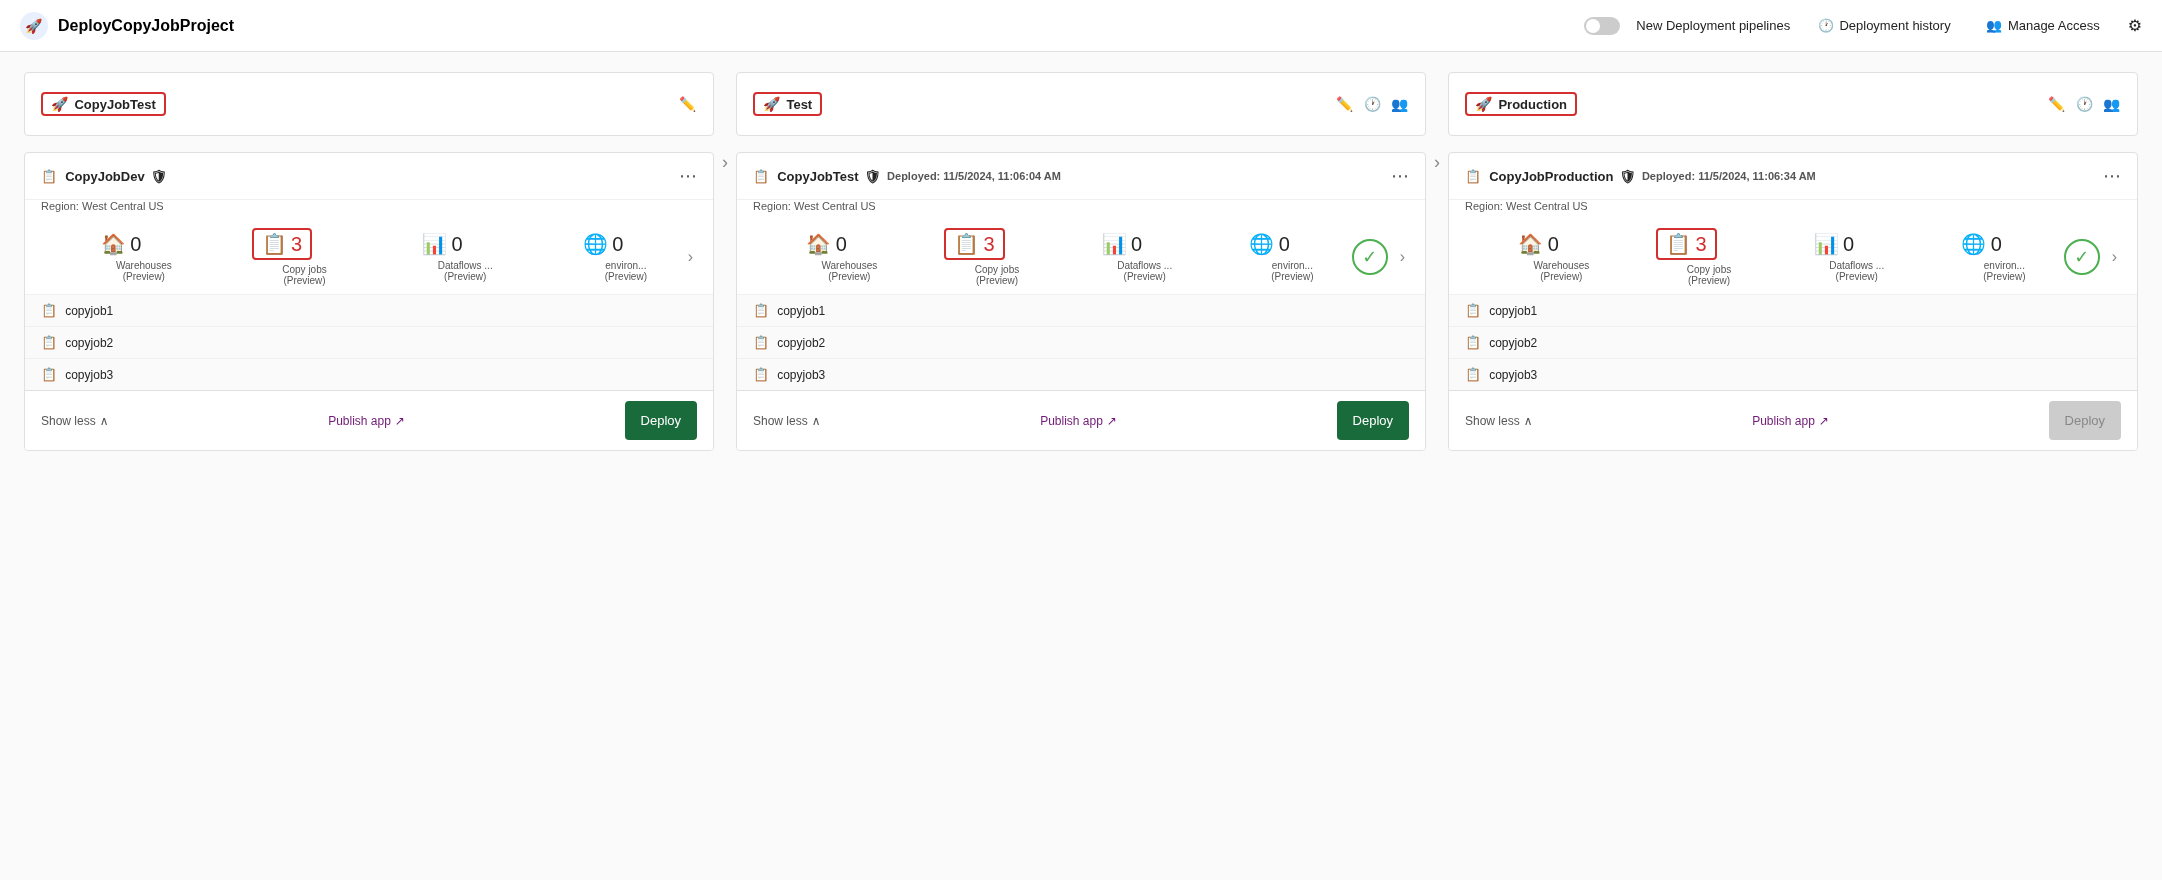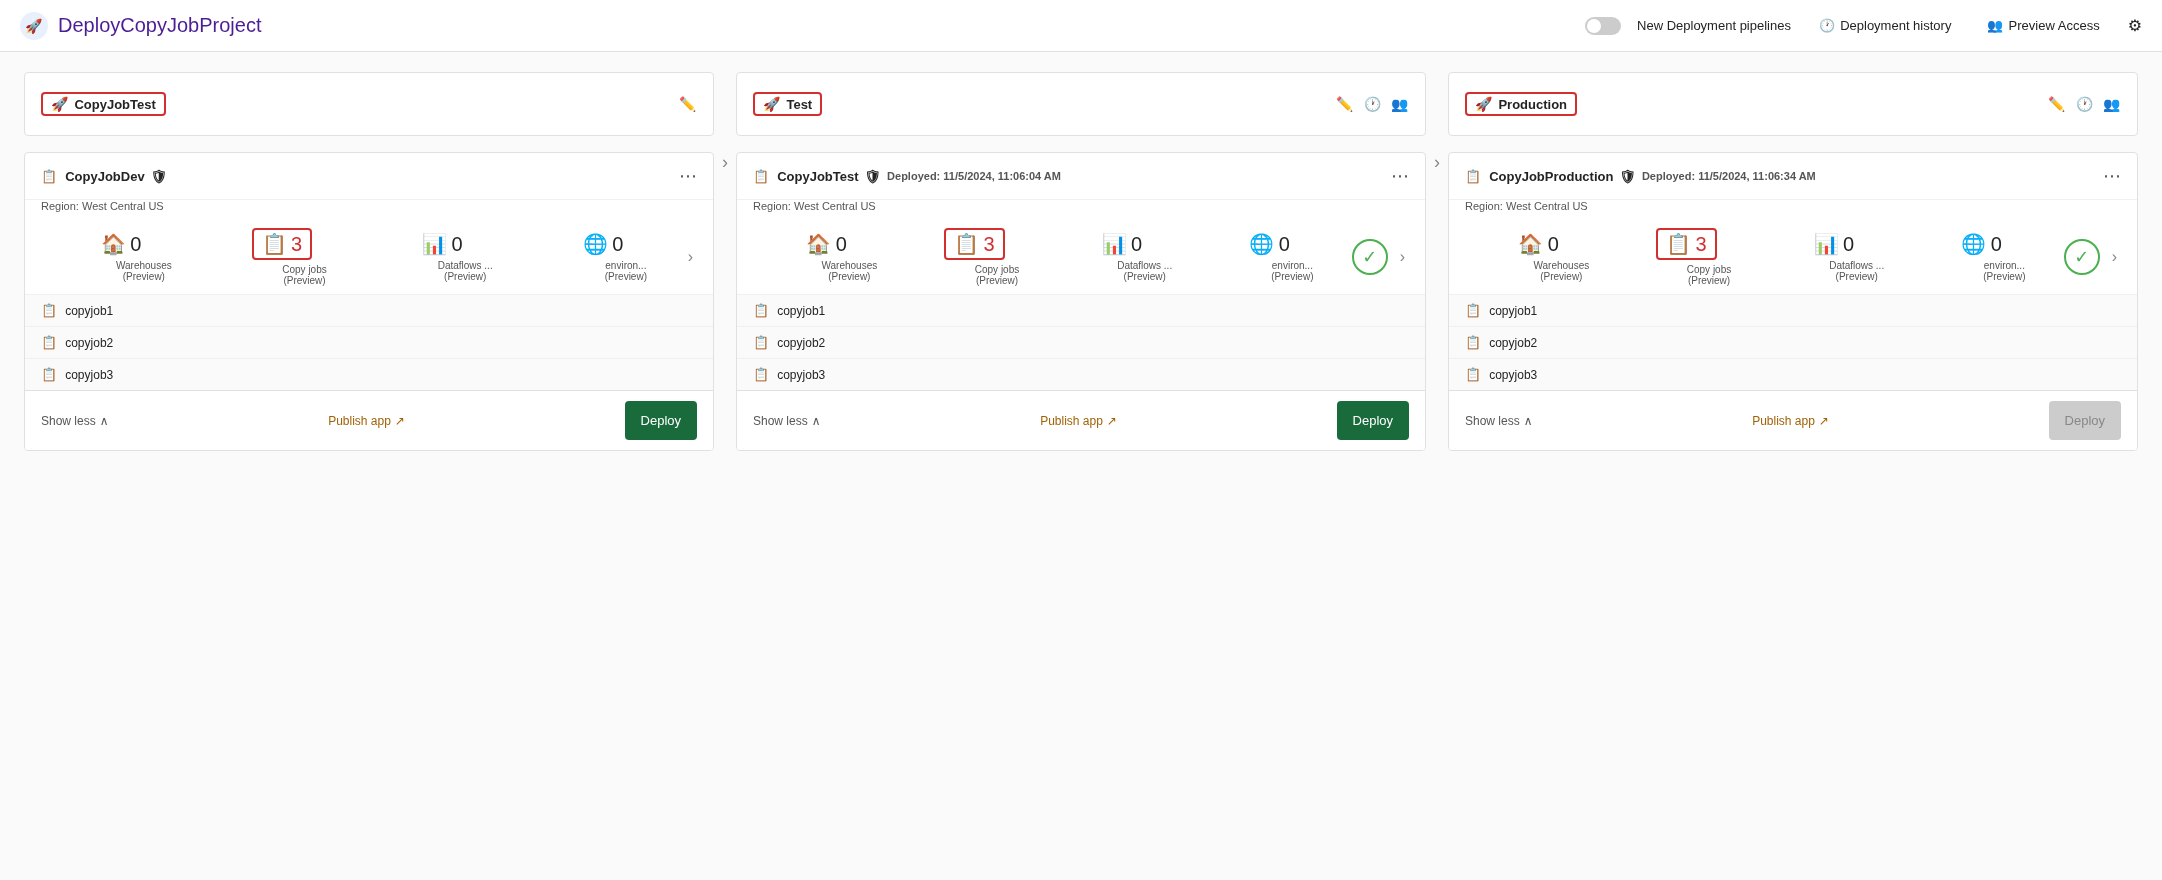--- a/index.html
+++ b/index.html
@@ -27,23 +27,23 @@
       height: 28px;
       background: #e8f0fe;
       border-radius: 50%;
       display: flex;
       align-items: center;
       justify-content: center;
       color: #1a73e8;
       font-size: 14px;
     }
     .header-title {
-      font-size: 20px;
-      font-weight: 400;
-      color: #4c1d95;
+      font-size: 16px;
+      font-weight: 700;
+      color: #000000;
     }
     .header-right {
       display: flex;
       align-items: center;
       gap: 20px;
     }
     .toggle-switch {
       display: flex;
       align-items: center;
       gap: 16px;
@@ -265,21 +265,21 @@
       color: #555;
       font-size: 12px;
       cursor: pointer;
       background: none;
       border: none;
     }
     .publish-btn {
       display: flex;
       align-items: flex-end;
       gap: 4px;
-      color: #a16207;
+      color: #701a75;
       font-size: 12px;
       cursor: pointer;
       background: none;
       border: none;
     }
     .deploy-btn {
       background: #1a6b3c;
       color: #fff;
       border: none;
       border-radius: 4px;
@@ -309,21 +309,21 @@
         <div class="toggle-thumb"></div>
       </div>
       <span>New Deployment pipelines</span>
     </div>
     <button class="header-btn">
       <span>🕐</span>
       <span>Deployment history</span>
     </button>
     <button class="header-btn">
       <span>👥</span>
-      <span>Preview Access</span>
+      <span>Manage Access</span>
     </button>
     <span class="gear-icon">⚙</span>
   </div>
 </div>
 
 <div class="main-content">
   <div class="pipelines-container">
 
     <div class="pipeline-col">
       <div class="stage-header-card">

